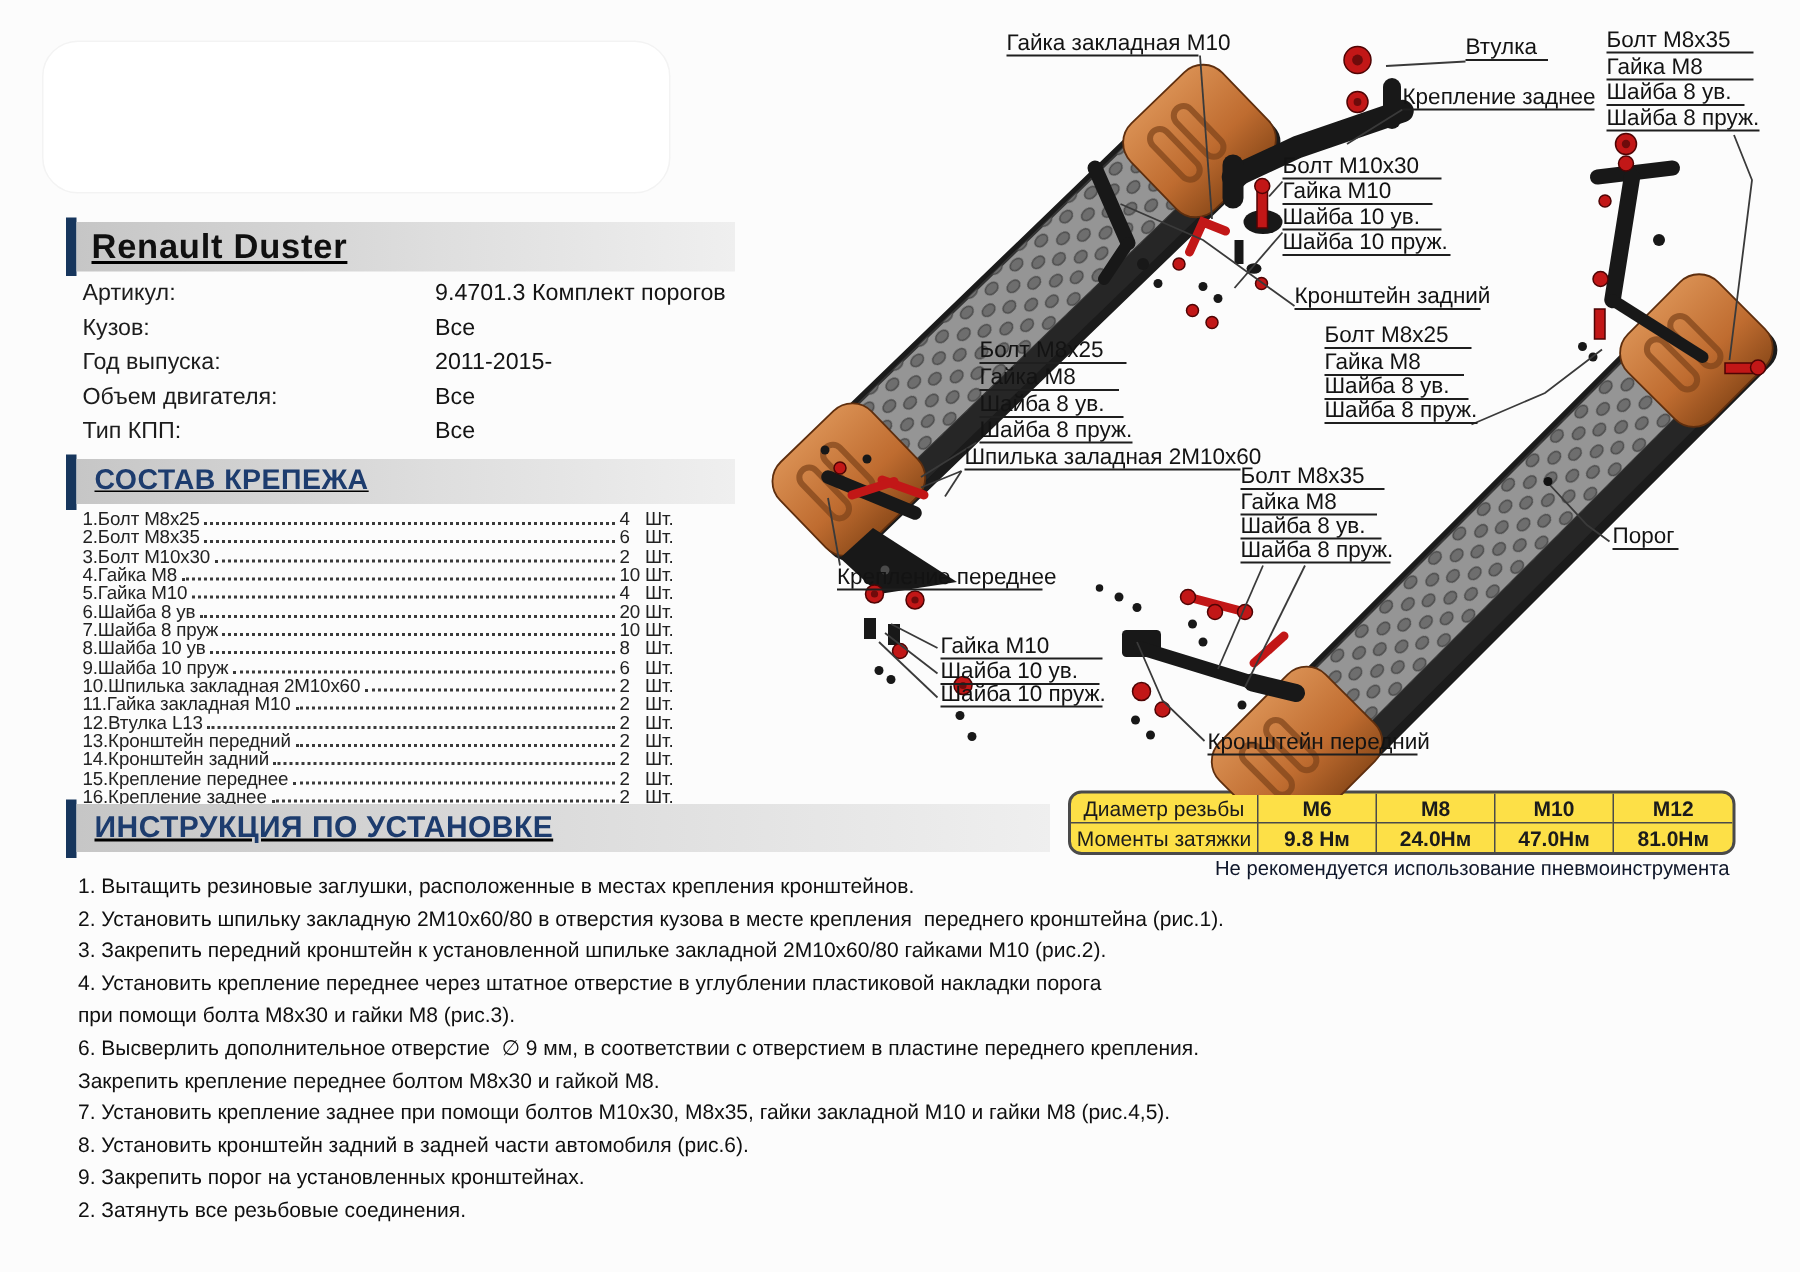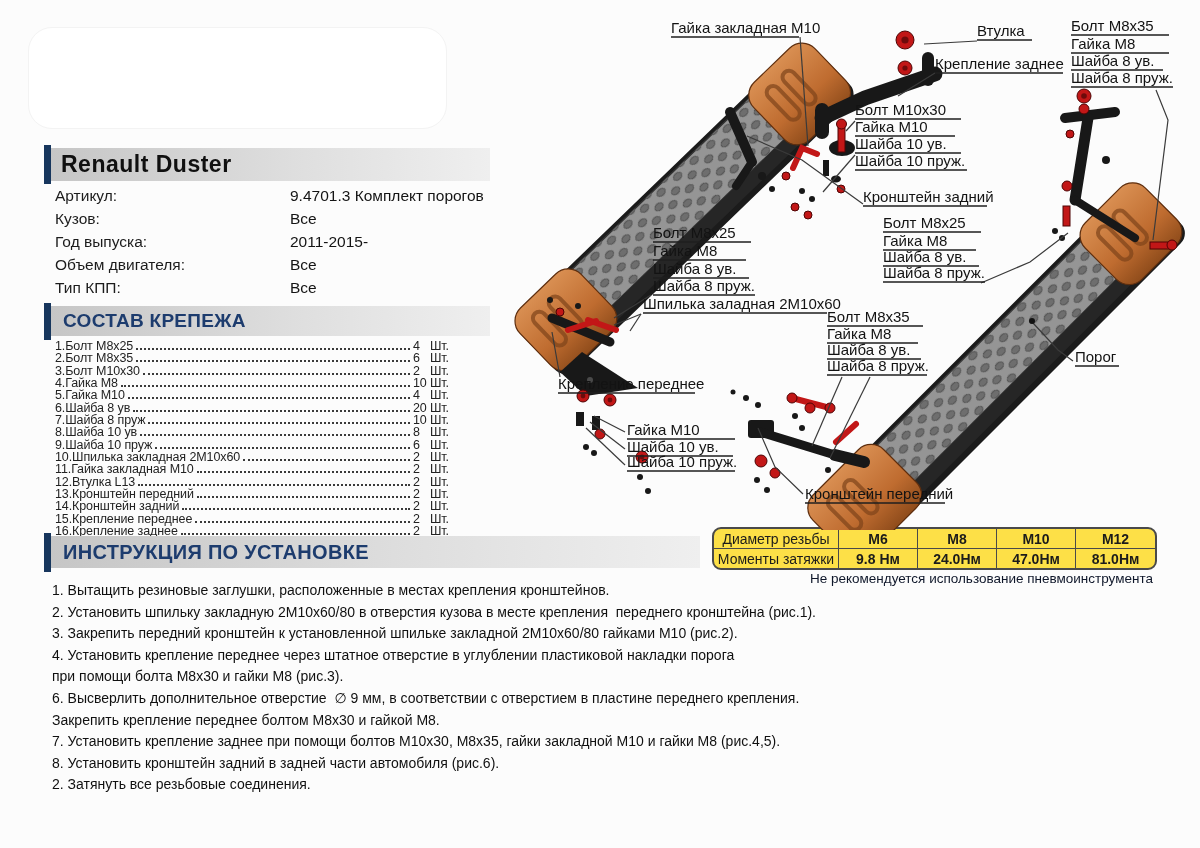--- a/index.html
+++ b/index.html
@@ -3,21 +3,21 @@
 <meta charset="utf-8">
 <style>
   html,body{margin:0;padding:0;}
   body{width:1200px;height:848px;background:#ffffff;font-family:"Liberation Sans",sans-serif;}
   #root{position:relative;width:1200px;height:848px;background:#fcfcfc;overflow:hidden;}
   .abs{position:absolute;}
   
   .logo-box{left:28px;top:27px;width:417px;height:100px;background:#fff;border:1px solid #f3f3f3;border-radius:24px;}
   
   .accent{width:7px;background:#17365d;}
-  .hdr-bar{background:linear-gradient(90deg,#c6c6c6 0%,#dedede 55%,#efefef 100%);display:flex;align-items:center;}
+  .hdr-bar{background:linear-gradient(90deg,#c6c6c6 0%,#dedede 55%,#efefef 100%);display:flex;align-items:center;text-decoration:underline;}
   .product-title{font-size:23px;font-weight:bold;color:#101010;padding-left:10px;letter-spacing:.5px;}
   .section-title{font-size:19px;font-weight:bold;color:#1d3c6e;padding-left:12px;letter-spacing:.3px;}
   
   .spec-row{position:absolute;left:55px;width:435px;height:23px;font-size:15.5px;color:#1c1c1c;}
   .spec-label{position:absolute;left:0;}
   .spec-value{position:absolute;left:235px;color:#141414;}
   
   .parts{left:55px;top:339px;width:394px;}
   .part-row{display:flex;align-items:baseline;height:12.35px;font-size:12.5px;color:#222;letter-spacing:-0.1px;white-space:nowrap;}
   .part-name{flex:0 0 auto;}
@@ -190,20 +190,21 @@
   <div class="abs instructions">
     <div class="instr-item">1. Вытащить резиновые заглушки, расположенные в местах крепления кронштейнов.</div>
     <div class="instr-item">2. Установить шпильку закладную 2М10х60/80 в отверстия кузова в месте крепления  переднего кронштейна (рис.1).</div>
     <div class="instr-item">3. Закрепить передний кронштейн к установленной шпильке закладной 2М10х60/80 гайками М10 (рис.2).</div>
     <div class="instr-item">4. Установить крепление переднее через штатное отверстие в углублении пластиковой накладки порога
 при помощи болта М8х30 и гайки М8 (рис.3).</div>
     <div class="instr-item">6. Высверлить дополнительное отверстие  ∅ 9 мм, в соответствии с отверстием в пластине переднего крепления.
 Закрепить крепление переднее болтом М8х30 и гайкой М8.</div>
     <div class="instr-item">7. Установить крепление заднее при помощи болтов М10х30, М8х35, гайки закладной М10 и гайки М8 (рис.4,5).</div>
     <div class="instr-item">8. Установить кронштейн задний в задней части автомобиля (рис.6).</div>
+    <div class="instr-item">9. Закрепить порог на установленных кронштейнах.</div>
     <div class="instr-item">2. Затянуть все резьбовые соединения.</div>
   </div>
 
   <div class="abs tq">
     <div class="tq-row">
       <div class="tq-cell">Диаметр резьбы</div>
       <div class="tq-cell">М6</div>
       <div class="tq-cell">М8</div>
       <div class="tq-cell">М10</div>
       <div class="tq-cell">М12</div>

